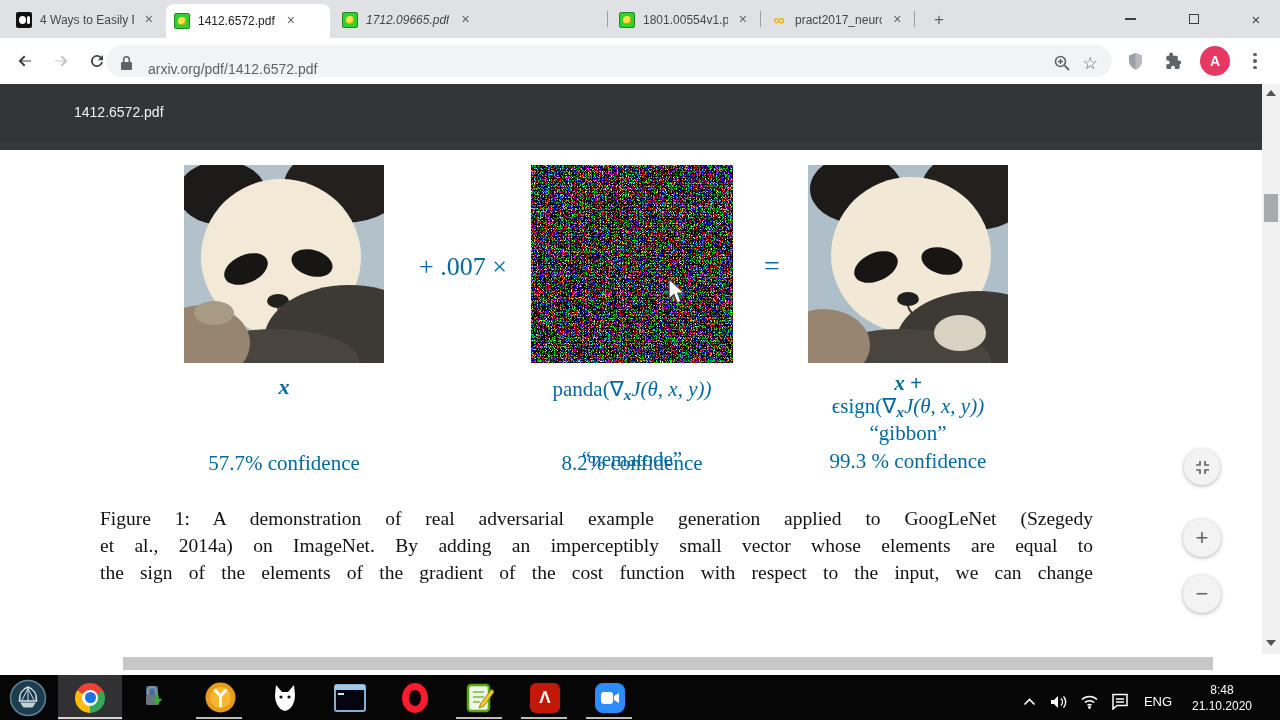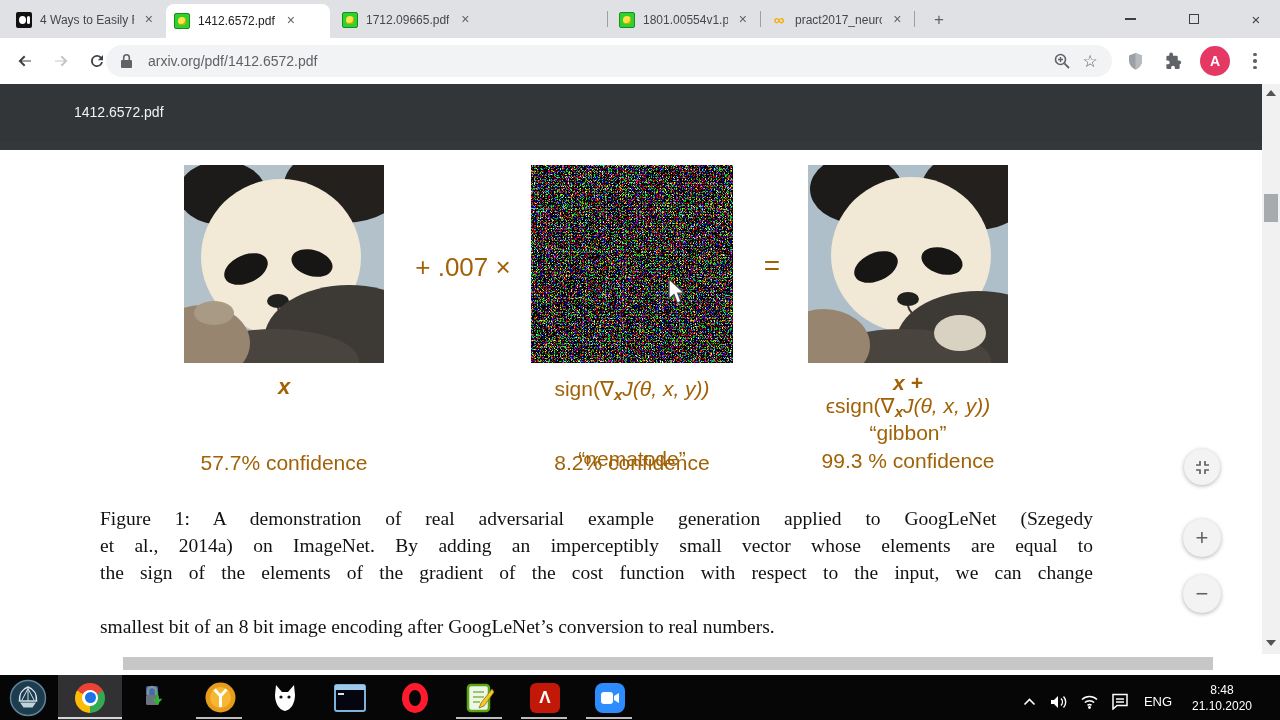--- a/index.html
+++ b/index.html
@@ -24,36 +24,36 @@
   .fav-colab { color:#f9ab00; font-weight:bold; font-size:15px; line-height:16px; text-align:center; }
   .newtab { position:absolute; left:926px; top:7px; width:26px; height:26px; font-size:17px; color:#5f6368; text-align:center; line-height:25px; border-radius:13px; }
   .winctl { position:absolute; top:0; width:46px; height:38px; display:flex; align-items:center; justify-content:center; color:#3c4043; }
   .wc-min-bar { width:11px; height:1.5px; background:#3c4043; }
   .wc-max-box { width:10px; height:10px; border:1.2px solid #3c4043; }
   .wc-close { font-size:15px; line-height:1; }
 
   
   .toolbar { position:absolute; left:0; top:38px; width:1280px; height:46px; background:#fff; }
   .navbtn { position:absolute; top:8px; width:30px; height:30px; display:flex; align-items:center; justify-content:center; border-radius:15px; }
-  .urlpill { position:absolute; left:106px; top:7px; width:1006px; height:32px; background:#f1f3f4; border-radius:16px; display:flex; align-items:center; }
+  .urlpill { position:absolute; left:106px; top:7px; width:1006px; height:32px; background:#f1f3f4; border-radius:16px; display:flex; align-items:flex-end; }
   .urltext { font-size:14px; color:#5f6368; margin-left:8px; flex:1; }
   .pill-ic { display:flex; align-items:center; justify-content:center; width:28px; height:28px; }
   .star-glyph { font-size:17px; color:#5f6368; }
 
   
   .pdfbar { position:absolute; left:0; top:84px; width:1280px; height:58px; background:#323639; }
   .pdf-filename { position:absolute; left:74px; top:20px; font-size:14px; font-weight:500; color:#f1f3f4; }
   .pagebox { position:absolute; left:604px; top:100px; width:30px; height:26px; background:#1b1d1f; color:#fff; font-size:13px; text-align:center; line-height:26px; }
   .pagecount { position:absolute; left:642px; top:104px; color:#e8eaed; font-size:13px; }
   .pdficon { position:absolute; top:96px; width:34px; height:34px; display:flex; align-items:center; justify-content:center; border-radius:17px; }
 
   
   .content { position:absolute; left:0; top:142px; width:1262px; height:533px; background:#fff; overflow:hidden; }
   .pagegap { position:absolute; left:0; top:0; width:1262px; height:8px; background:#35383b; }
-  .serif { font-family:Liberation Sans, sans-serif; color:#a16207; }
+  .serif { font-family:Liberation Serif, serif; color:#0369a1; }
   .fig-img { position:absolute; top:23px; width:200px; height:198px; overflow:hidden; }
   .eqtext { position:absolute; text-align:center; font-size:26px; }
   .collabel { position:absolute; text-align:center; font-size:21px; white-space:nowrap; }
   .mathvar { font-style:italic; font-weight:bold; }
   .mathsub { font-style:italic; font-weight:bold; font-size:15px; vertical-align:-4px; }
   .mathit { font-style:italic; }
   .capline { position:absolute; left:100px; width:993px; font-family:"Liberation Serif","DejaVu Serif",serif; font-size:19.5px; color:#111; text-align:justify; text-align-last:justify; }
   .capline.last { text-align-last:left; }
   .graybar { position:absolute; left:123px; top:515px; width:1090px; height:13px; background:#c7c7c7; }
   .fab { position:absolute; width:38px; height:38px; border-radius:50%; background:#f3f3f3; box-shadow:0 1px 4px rgba(0,0,0,.3); display:flex; align-items:center; justify-content:center; color:#5f6368; font-size:22px; }
@@ -91,21 +91,21 @@
       <span class="tab-title">4 Ways to Easily Fo</span>
       <span class="tab-close">×</span>
     </div>
 
     <div class="tab active" style="left:166px;width:164px;">
       <span class="favicon fav-arxiv"></span>
       <span class="tab-title">1412.6572.pdf</span>
       <span class="tab-close">×</span>
     </div>
 
-    <div class="tab" style="left:334px;width:152px;">
+    <div class="tab" style="left:334px;width:152px;font-style:italic;">
       <span class="favicon fav-arxiv"></span>
       <span class="tab-title">1712.09665.pdf</span>
       <span class="tab-close">×</span>
     </div>
 
     <div class="tab-sep" style="left:607px;"></div>
 
     <div class="tab" style="left:611px;width:147px;">
       <span class="favicon fav-arxiv"></span>
       <span class="tab-title">1801.00554v1.pdf</span>
@@ -269,33 +269,32 @@
 
     <div class="cursor">
       <svg width="22" height="27" viewBox="0 0 22 27">
           <path d="M3 1 L3 21 L8 16.5 L11.2 25 L15 23.4 L11.8 15.2 L18.5 15.2 Z" fill="#fff" stroke="#444" stroke-width="1.3"></path>
         </svg>
     </div>
 
     <div class="collabel serif" style="left:184px;top:232px;width:200px;font-size:22px;"><span class="mathvar">x</span></div>
     <div class="collabel serif" style="left:184px;top:309px;width:200px;">57.7% confidence</div>
 
-    <div class="collabel serif" style="left:516px;top:235px;width:232px;"><span>sign(∇</span><span class="mathsub">x</span><span class="mathit">J(θ, x, y))</span></div>
+    <div class="collabel serif" style="left:516px;top:235px;width:232px;"><span>panda(∇</span><span class="mathsub">x</span><span class="mathit">J(θ, x, y))</span></div>
     <div class="collabel serif" style="left:516px;top:281px;width:232px;margin-top:24px;">“nematode”</div>
     <div class="collabel serif" style="left:516px;top:309px;width:232px;">8.2% confidence</div>
 
     <div class="collabel serif" style="left:798px;top:229px;width:220px;"><span class="mathvar">x +</span></div>
     <div class="collabel serif" style="left:798px;top:279px;width:220px;">“gibbon”</div>
     <div class="collabel serif" style="left:798px;top:252px;width:220px;"><span>ϵsign(∇</span><span class="mathsub">x</span><span class="mathit">J(θ, x, y))</span></div>
     <div class="collabel serif" style="left:798px;top:307px;width:220px;">99.3 % confidence</div>
 
     <div class="capline" style="top:366px;">Figure 1:  A demonstration of real adversarial example generation applied to GoogLeNet (Szegedy</div>
     <div class="capline" style="top:393px;">et al., 2014a) on ImageNet.  By adding an imperceptibly small vector whose elements are equal to</div>
     <div class="capline" style="top:420px;">the sign of the elements of the gradient of the cost function with respect to the input, we can change</div>
-    <div class="capline last" style="top:474px;">smallest bit of an 8 bit image encoding after GoogLeNet’s conversion to real numbers.</div>
 
     <div class="graybar"></div>
 
     <div class="fab" style="left:1184px;top:307px;width:36px;height:36px;">
       <svg width="15" height="15" viewBox="0 0 15 15">
         <path d="M1 5 h4 v-4 M14 5 h-4 v-4 M1 10 h4 v4 M14 10 h-4 v4" fill="none" stroke="#5f6368" stroke-width="1.7"></path>
       </svg>
     </div>
     <div class="fab" style="left:1183px;top:377px;">+</div>
     <div class="fab" style="left:1183px;top:433px;">−</div>

